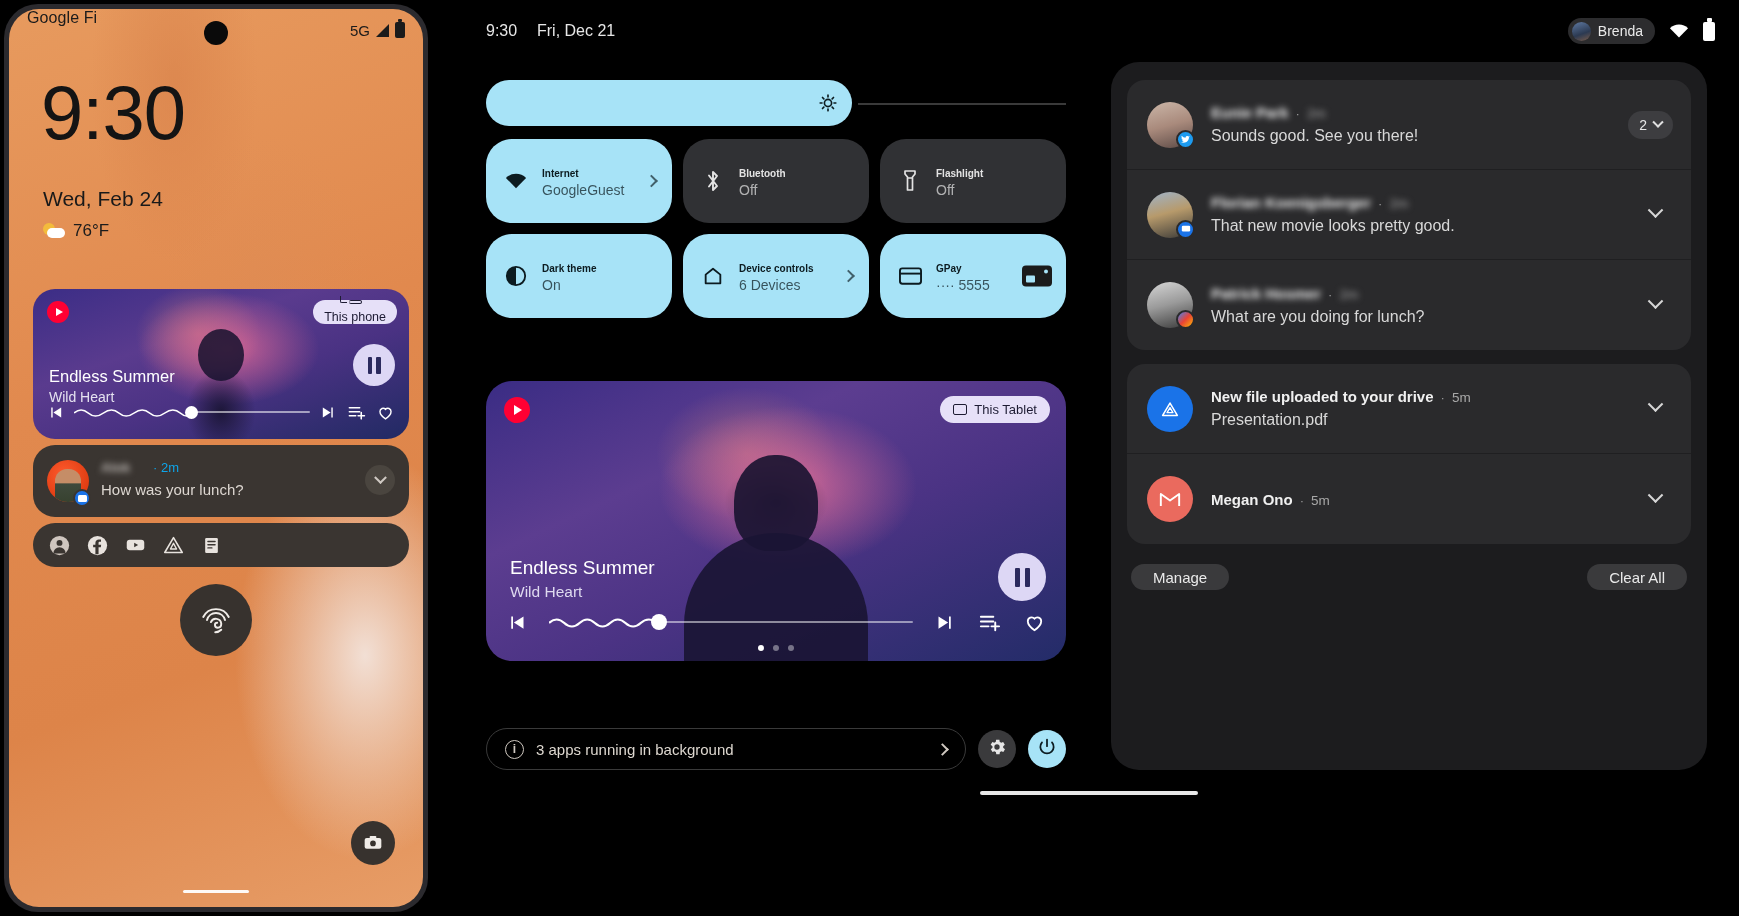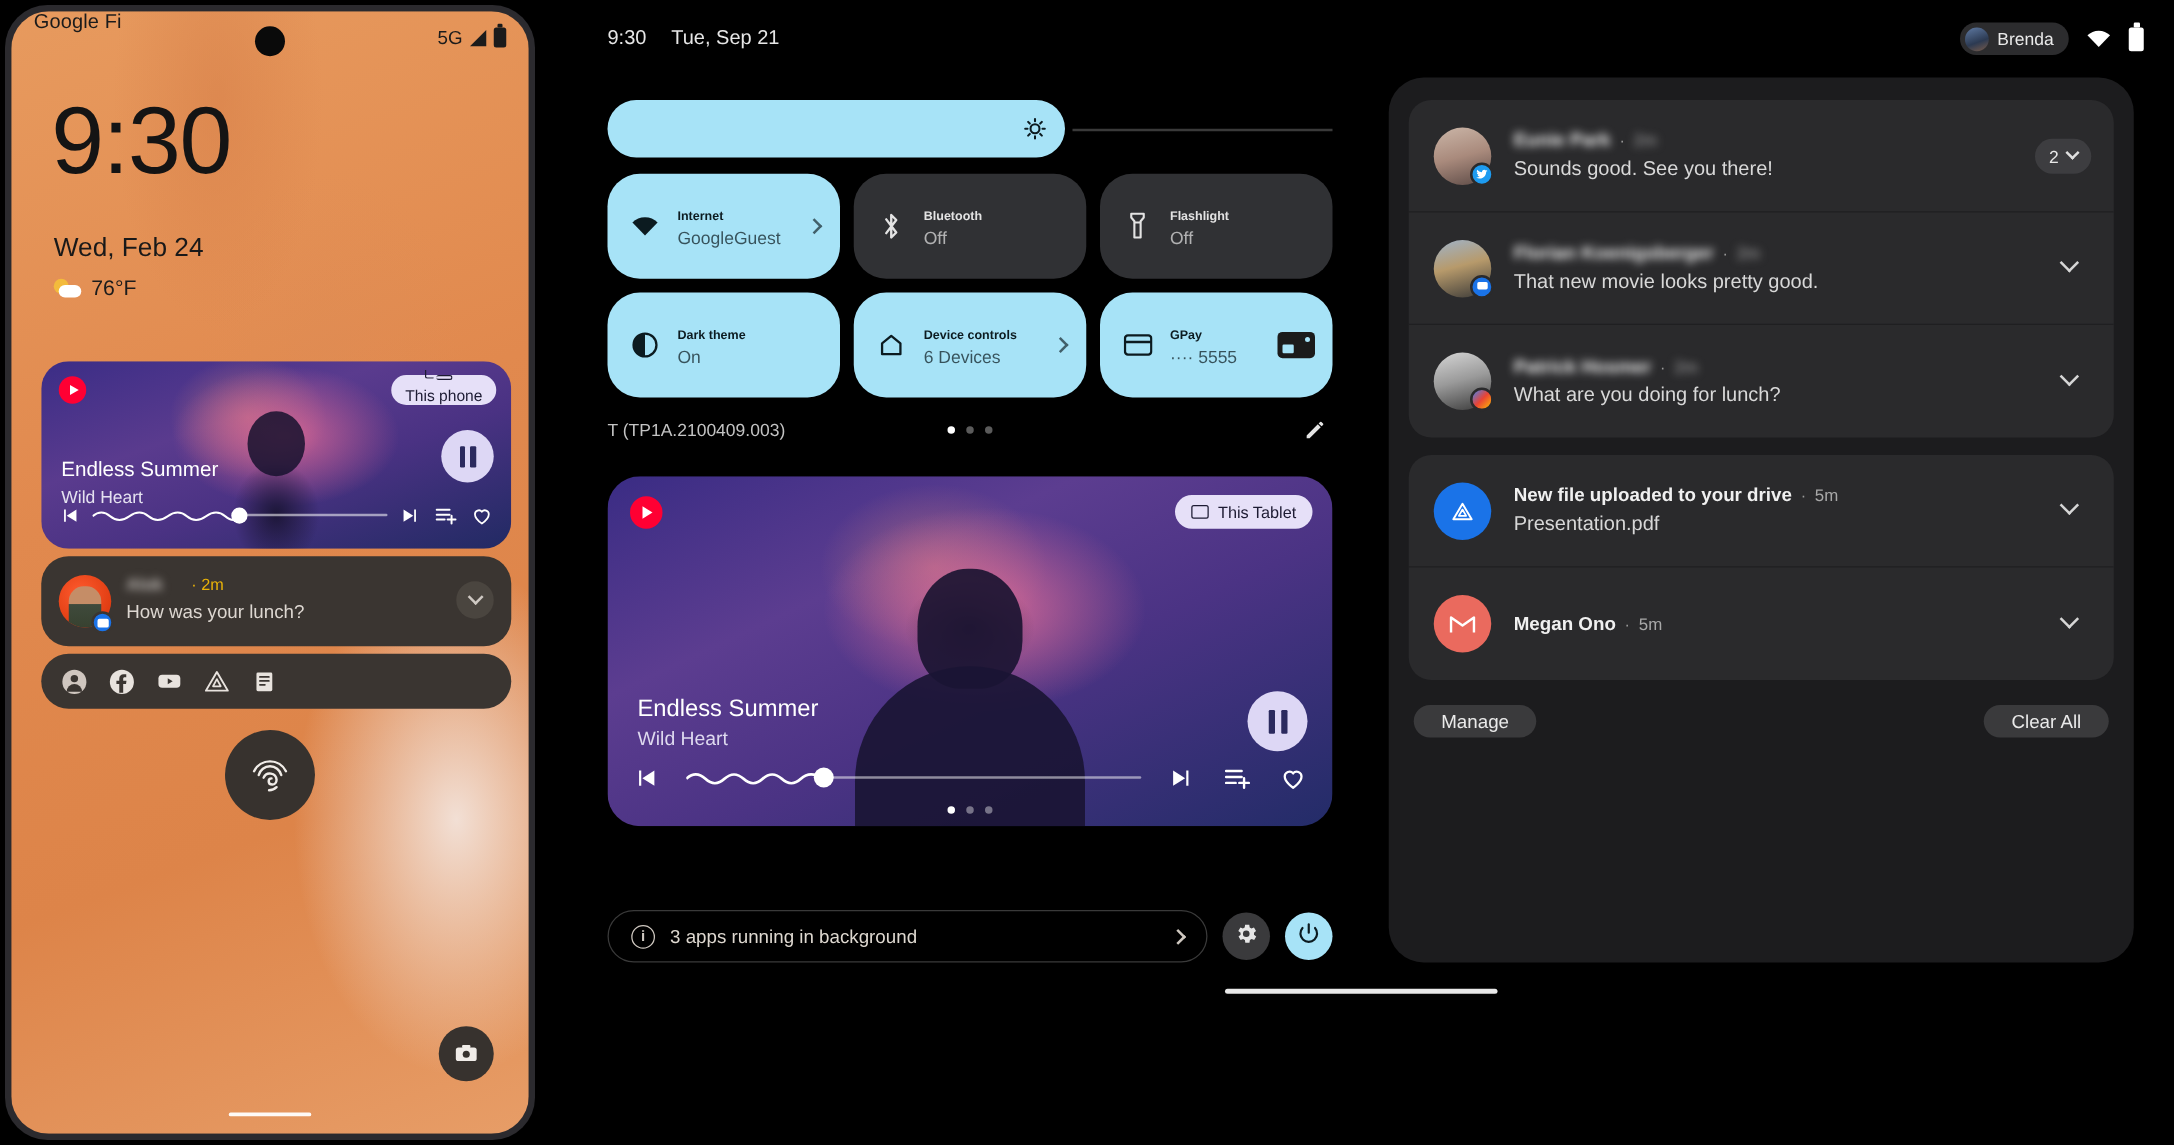--- a/index.html
+++ b/index.html
@@ -83,21 +83,21 @@
               background:#3a3531; border-radius:22px; }
   .ph-notif .av { position:absolute; left:14px; top:15px; width:42px;height:42px;border-radius:50%;
       background:radial-gradient(circle at 40% 35%, #ff5b2e 0%, #e03d12 70%); overflow:hidden; }
   .ph-notif .av .face{position:absolute;left:8px;top:9px;width:26px;height:34px;border-radius:12px 12px 4px 4px;
       background:linear-gradient(180deg,#c58d67 0%,#c58d67 42%,#3f4a3c 43%,#37412f 100%);}
   .badge-sm { position:absolute; left:40px; top:44px; width:18px;height:18px;border-radius:50%;
       background:#1a73e8; border:2px solid #3a3531; display:flex;align-items:center;justify-content:center;}
   .badge-sm .b { width:9px;height:7px;background:#fff;border-radius:1.5px; }
   .ph-notif .nm { position:absolute; left:68px; top:15px; font-size:13.5px; font-weight:600;
       color:#bdb8b4; filter:blur(3.2px); }
-  .ph-notif .tm { position:absolute; left:120px; top:15px; font-size:13px; color:#eab308; }
+  .ph-notif .tm { position:absolute; left:120px; top:15px; font-size:13px; color:#0ea5e9; }
   .ph-notif .msg{ position:absolute; left:68px; top:36px; font-size:15px; color:#ddd7d1; }
   .chevbtn { position:absolute; right:14px; top:20px; width:30px;height:30px;border-radius:50%;
              background:#4a453f; display:flex;align-items:center;justify-content:center; }
   .chev { width:9px;height:9px;border-right:2px solid #cfc9c3;border-bottom:2px solid #cfc9c3;
           transform:rotate(45deg) translate(-2px,-2px); }
 
   
   .ph-approw { position:absolute; left:24px; top:514px; width:376px; height:44px;
                background:#3a3531; border-radius:22px; display:flex; align-items:center; gap:17px; padding:0 16px;}
   .appic { width:21px; height:21px; display:flex; align-items:center; justify-content:center; }
@@ -381,21 +381,21 @@
             <rect x="8" y="3.5" width="8" height="3" rx="1" fill="#f0ece8"></rect>
             <circle cx="12" cy="12.5" r="3.4" fill="#37322e"></circle>
           </svg>
       </div>
       <div class="ph-handle"></div>
     </div>
   </div>
 
   <div class="tb-status">
     <span class="time">9:30</span>
-    <span class="date">Tue, Sep 21</span>
+    <span class="date">Fri, Dec 21</span>
     <div class="tb-right">
       <span class="user-chip">
         <span class="uav"></span>
         <span>Brenda</span>
       </span>
       <span class="wifi-ic">
         <svg width="20" height="14" viewBox="0 0 24 17">
             <path d="M12 16.5 1 5.2a15.6 15.6 0 0 1 22 0z" fill="#fff"></path>
           </svg>
       </span>
@@ -492,33 +492,20 @@
             </svg>
         </span>
         <span>
           <span class="tt">GPay</span><br>
           <span class="ts">···· 5555</span>
         </span>
         <i class="tcard"></i>
       </div>
     </div>
 
-    <div class="qs-meta">
-      <span class="build">T (TP1A.2100409.003)</span>
-      <span class="qs-dots">
-        <i class="act"></i>
-          <i></i>
-          <i></i>
-      </span>
-      <span class="qs-edit">
-        <svg width="20" height="20" viewBox="0 0 24 24">
-            <path d="M4 17.2V20h2.8L17.5 9.3l-2.8-2.8zM19.7 7.1a.9.9 0 0 0 0-1.3l-1.5-1.5a.9.9 0 0 0-1.3 0l-1.4 1.4 2.8 2.8z" fill="#e4e4e4"></path>
-          </svg>
-      </span>
-    </div>
   </div>
 
   <div id="tb-media">
     <div class="silh2">
       <div class="hair"></div>
         <div class="head"></div>
         <div class="body"></div>
     </div>
     <div class="yt2">
         <i class="pt"></i>

